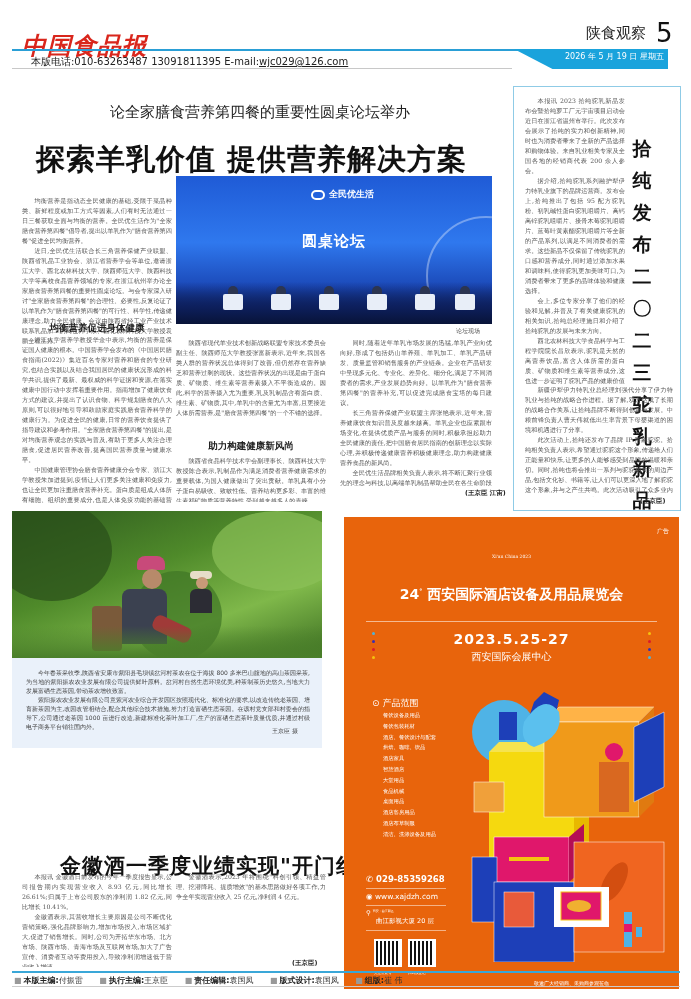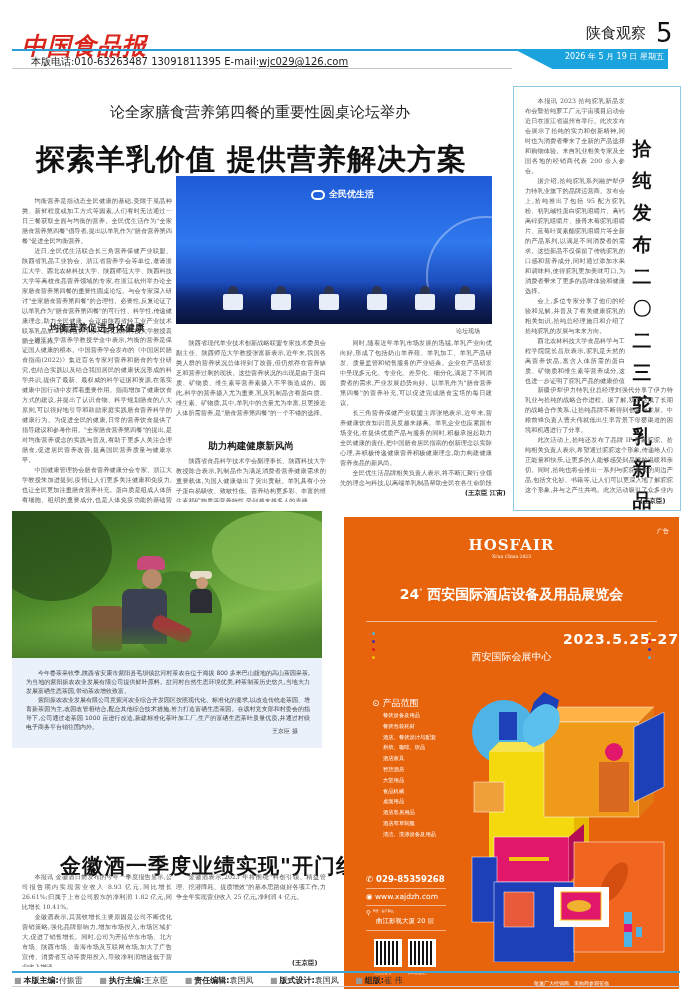--- a/index.html
+++ b/index.html
@@ -44,21 +44,21 @@
 .vert-title{left:630px;top:132px;width:24px;font-size:19px;font-weight:bold;color:#111;line-height:32px;text-align:center;}
 .sidebar-lead{left:525px;top:96px;width:100px;}
 .sidebar-bottom{left:525px;top:385px;width:148px;}
 
 .ad{left:344px;top:517px;width:335px;height:472px;background:#e8640c;overflow:hidden;}
 .ad-tag{right:10px;top:10px;font-size:6px;color:#fff;font-family:"DejaVu Sans",sans-serif;}
 .ad-brand{left:0;top:19px;width:100%;text-align:center;color:#fff;font-size:15px;font-weight:bold;letter-spacing:1px;}
 .ad-brand-sub{left:0;top:37px;width:100%;text-align:center;color:#fff;font-size:4.5px;}
 .ad-title{left:0;top:69px;width:100%;text-align:center;color:#fff;font-size:14px;font-weight:bold;font-family:"DejaVu Sans",sans-serif;}
 .ad-line{left:22px;top:104px;width:291px;height:1px;background:rgba(255,255,255,.55);}
-.ad-date{left:0;top:114px;width:100%;text-align:right;color:#fff;font-size:14px;font-weight:bold;font-family:"DejaVu Sans",sans-serif;letter-spacing:1px;}
+.ad-date{left:0;top:114px;width:100%;text-align:center;color:#fff;font-size:14px;font-weight:bold;font-family:"DejaVu Sans",sans-serif;letter-spacing:1px;}
 .ad-venue{left:0;top:133px;width:100%;text-align:center;color:#fff;font-size:10px;font-family:"DejaVu Sans",sans-serif;}
 .dot{position:absolute;width:3px;height:3px;border-radius:50%;}
 .ad-products-title{left:28px;top:180px;color:#fff;font-size:9px;font-family:"DejaVu Sans",sans-serif;}
 .ad-products{left:39px;top:193px;color:#fff;font-size:5.3px;line-height:10.8px;font-family:"DejaVu Sans",sans-serif;}
 .ad-contact{left:22px;top:354px;width:80px;color:#fff;font-family:"DejaVu Sans",sans-serif;}
 .ad-contact .row{border-bottom:1px solid rgba(255,255,255,.5);padding:3px 0 4px 0;white-space:nowrap;}
 .qr{position:absolute;width:28px;height:28px;background:repeating-linear-gradient(90deg,#111 0 2px,#fff 2px 4px),#fff;border:2px solid #fff;}
 .qr-label{position:absolute;font-size:3.5px;color:#fff;}
 .ad-art{left:120px;top:175px;width:205px;height:270px;}
 .ad-slogan{left:190px;top:463px;font-size:5px;color:#fff;font-family:"DejaVu Sans",sans-serif;}
@@ -94,20 +94,21 @@
 </div>
 <div class="abs sub-title" style="left:22px;top:322px;width:150px;">均衡营养促进身体健康</div>
 <div class="abs col-text" style="left:22px;top:335px;width:150px;height:170px;overflow:hidden;">
   <p>浙江大学营养学教授华金中表示,均衡的营养是保证国人健康的根本。中国营养学会发布的《中国居民膳食指南(2022)》集近百名专家对营养和膳食的专业研究,也结合实践以及结合我国居民的健康状况形成的科学共识,提供了最新、最权威的科学证据和资源,在落实健康中国行动中发挥着重要作用。指南增加了健康饮食方式的建议,并提出了认识食物、科学规划膳食的八大原则,可以很好地引导和鼓励家庭实践膳食营养科学的健康行为。为促进全民的健康,日常的营养饮食提供了指导建议和参考作用。"全家膳食营养第四餐"的提出,是对均衡营养观念的实践与普及,有助于更多人关注合理膳食,促进居民营养改善,提高国民营养质量与健康水平。</p>
   <p>中国健康管理协会膳食营养健康分会专家、浙江大学教授朱加进提到,疫情让人们更多关注健康和免疫力,也让全民更加注重膳食营养补充。蛋白质是组成人体所有细胞、组织的重要成分,也是人体免疫功能的基础营养素,被称为"人体免疫力的重要基石"。蛋白质的补充主要来源于食物摄入,乳及乳制品所含的蛋白质可以有效维持人体机能系统,一般健康体重来计算每日所需的蛋白质,成人每公斤体重需要摄入 1(±0.2)克蛋白质,儿童、孕妇和老年人则是每公斤体重需要摄入 2 克蛋白质。羊乳含有丰富的维生素和矿物质,可以作为"膳食营养第四餐"补充人体所需营养。</p>
 </div>
 
 <div class="abs photo-forum">
   <div class="abs arc"></div>
   <div class="abs forum-logo"><span class="ring"></span><span>全民优生活</span></div>
+  <div class="abs forum-title2">圆桌论坛</div>
   <div class="abs stage">
     <div class="person" style="left:52px"></div>
       <div class="chair" style="left:47px"></div>
     <div class="person" style="left:100px"></div>
       <div class="chair" style="left:95px"></div>
     <div class="person" style="left:148px"></div>
       <div class="chair" style="left:143px"></div>
     <div class="person" style="left:196px"></div>
       <div class="chair" style="left:191px"></div>
     <div class="person" style="left:244px"></div>
@@ -173,21 +174,20 @@
   <p>金徽酒表示,其营收增长主要原因是公司不断优化营销策略,强化品牌影响力,增加市场投入,市场区域扩大,促进了销售增长。同时,公司为开拓华东市场、北方市场、陕西市场、青海市场及互联网市场,加大了广告宣传、消费者互动等费用投入,导致净利润增速低于营业收入增速。</p>
 
 </div>
 <div class="abs col-text" style="left:176px;top:872px;width:150px;height:86px;overflow:hidden;">
   <p>金徽酒表示,2023 年将围绕"科创引领、精益管理、挖潜降耗、提质增效"的基本思路做好各项工作,力争全年实现营业收入 25 亿元,净利润 4 亿元。</p>
 </div>
 <div class="abs" style="left:292px;top:959px;font-size:6.5px;font-weight:bold;color:#222;font-family:'DejaVu Sans',sans-serif;">(王京臣)</div>
 
 <div class="abs ad">
   <div class="abs ad-tag">广告</div>
-  <div class="abs ad-brand">HOSFAIR</div>
   <div class="abs ad-brand-sub">Xi'an China 2023</div>
   <div class="abs ad-title"><span>24</span><sup style="font-size:6px">°</sup> <span>西安国际酒店设备及用品展览会</span></div>
   <div class="abs ad-line"></div>
   <div class="abs ad-date">2023.5.25-27</div>
   <div class="abs ad-venue">西安国际会展中心</div>
   <div class="dot" style="left:28px;top:115px;background:#4fb3d9"></div>
   <div class="dot" style="left:28px;top:123px;background:#3a2fb0"></div>
   <div class="dot" style="left:28px;top:131px;background:#d91c2a"></div>
   <div class="dot" style="left:28px;top:139px;background:#f5c20f"></div>
   <div class="dot" style="left:304px;top:115px;background:#f5c20f"></div>

